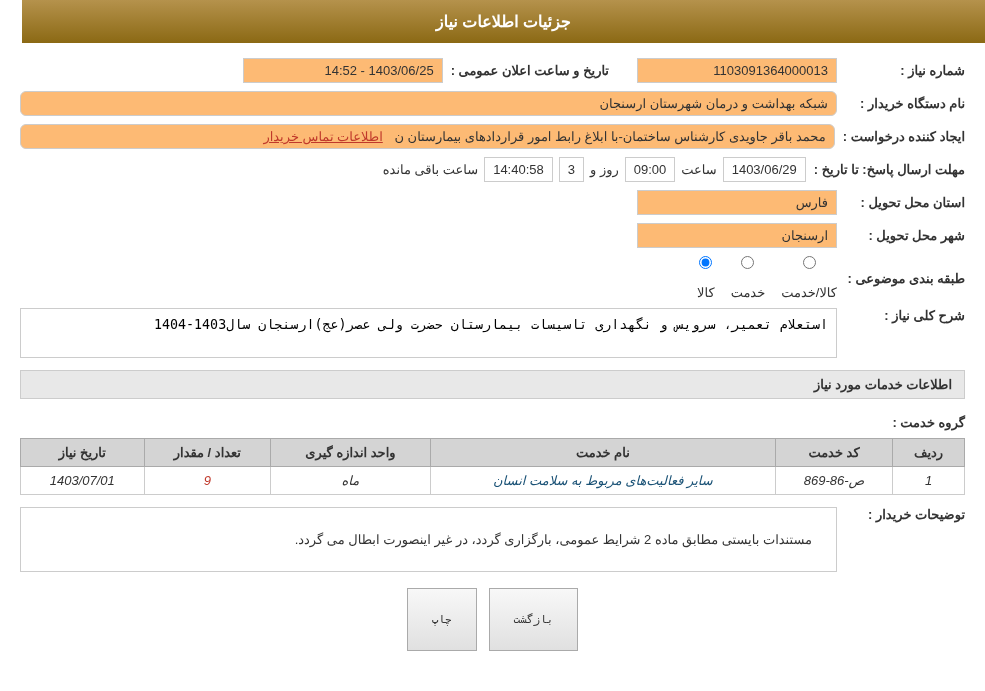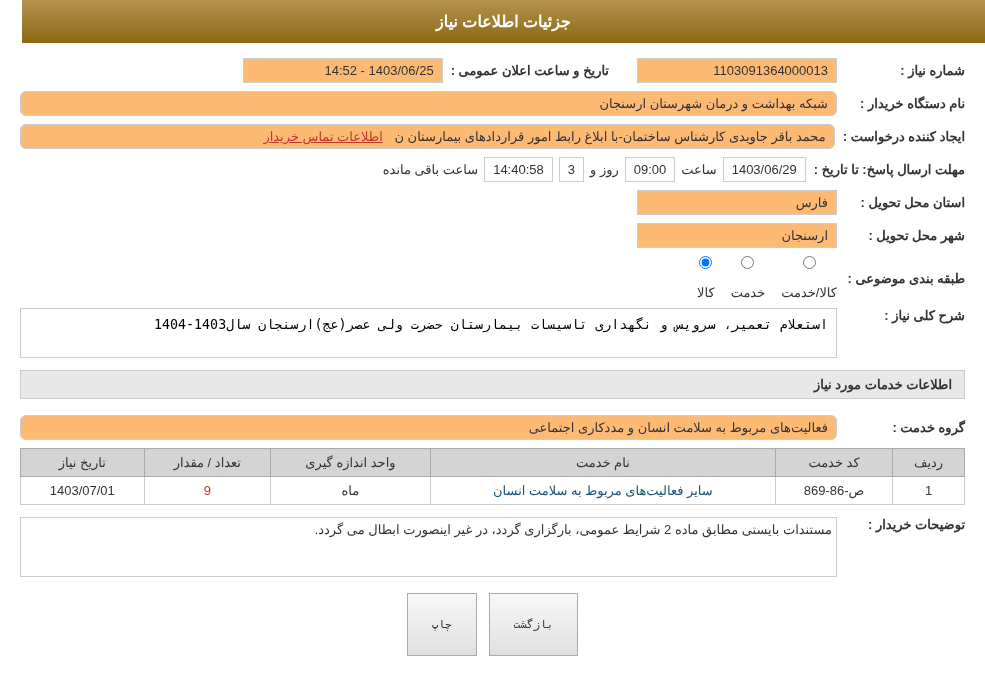--- a/index.html
+++ b/index.html
@@ -108,30 +108,31 @@
     .table-container {
       width: 100%;
       border-collapse: collapse;
       margin-top: 8px;
     }
     .table-container th {
       background: #d4d4d4;
       border: 1px solid #aaa;
       padding: 6px 10px;
       text-align: center;
-      font-weight: normal;
+      font-weight: bold;
     }
     .table-container td {
       border: 1px solid #ccc;
       padding: 6px 10px;
       text-align: center;
+      font-style: italic;
     }
     .notes-box {
       border: 1px solid #ccc;
-      padding: 4px;
+      padding: 24px;
       background: #fff;
       min-height: 60px;
       text-align: right;
       width: 100%;
     }
     .buttons-row {
       display: flex;
       justify-content: center;
       gap: 12px;
       margin-top: 16px;
@@ -227,21 +228,20 @@
 
     <div class="info-row" style="align-items:flex-start;">
       <span class="label">شرح کلی نیاز :</span>
       <textarea class="description-box" rows="2" style="direction: rtl;" value="استعلام تعمیر، سرویس و نگهداری تاسیسات بیمارستان حضرت ولی عصر(عج)ارسنجان سال1403-1404">استعلام تعمیر، سرویس و نگهداری تاسیسات بیمارستان حضرت ولی عصر(عج)ارسنجان سال1403-1404</textarea>
     </div>
 
     <div class="section-header">اطلاعات خدمات مورد نیاز</div>
 
     <div class="info-row">
       <span class="label">گروه خدمت :</span>
-      <div class="value-box wide">فعالیت‌های مربوط به سلامت انسان و مددکاری اجتماعی</div>
     </div>
 
     <table class="table-container">
       <thead>
         <tr>
           <th>ردیف</th>
           <th>کد خدمت</th>
           <th>نام خدمت</th>
           <th>واحد اندازه گیری</th>
           <th>تعداد / مقدار</th>

